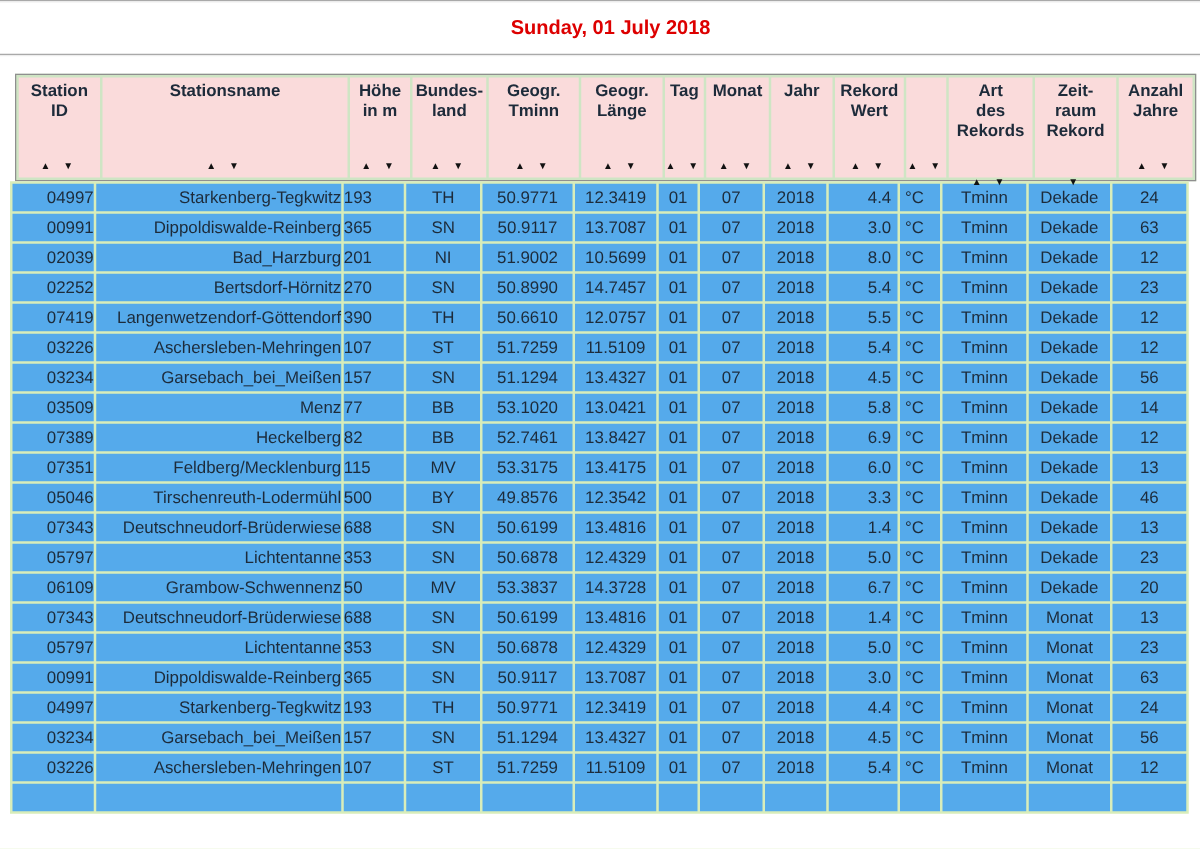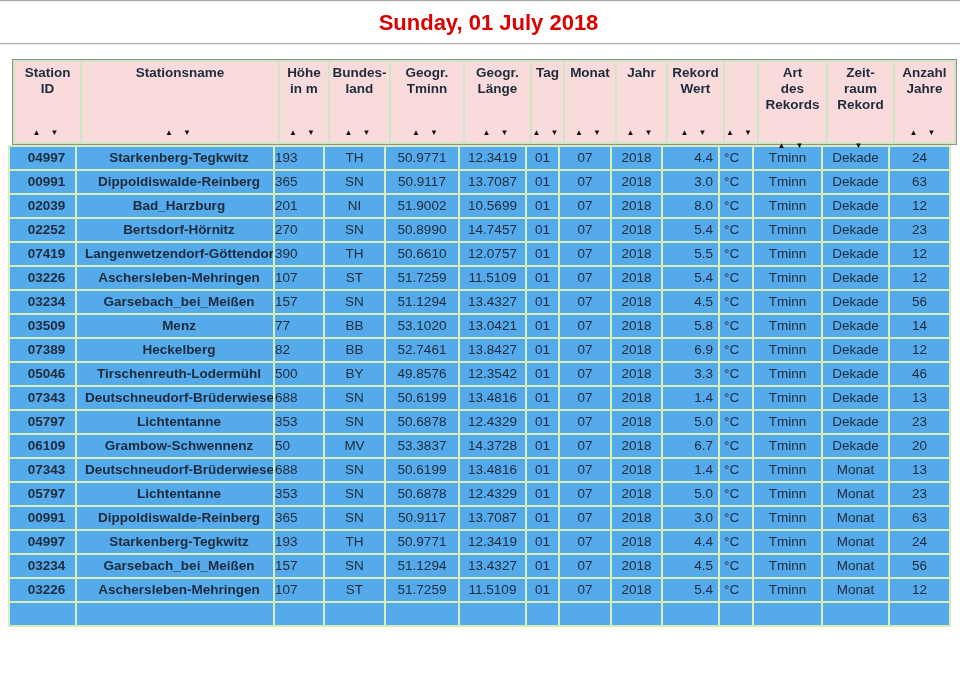--- a/index.html
+++ b/index.html
@@ -7,21 +7,21 @@
     width:960px;height:679px;overflow:hidden;background:#ffffff;
     font-family:"Liberation Sans","DejaVu Sans",sans-serif;
     color:#1d2b3a;
   }
   hr.rule{
     border:0;border-top:1px solid #a9a9a9;border-bottom:1px solid #ededed;
     height:0;margin:0;
   }
   .rule-top{margin-top:2px;}
   .title{
-    color:#dd0000;font-weight:bold;font-size:22px;line-height:22px;
+    color:#dd0000;font-weight:bold;font-size:16px;line-height:22px;
     text-align:center;padding:10px 0 9px 17px;
   }
   .content{margin:14px 0 0 8px;width:941px;}
   table{border-collapse:separate;border-spacing:2px;table-layout:fixed;}
   table.head-table{
     width:932px;margin-left:4px;background:#cfe5c4;border:1px solid #8f8f8f;
   }
   table.data-table{width:941px;background:#d8edba;margin-top:0;}
   th{
     background:#fadbdb;font-size:13.5px;font-weight:bold;color:#1d2b3a;
@@ -34,21 +34,21 @@
   .th-label{line-height:16px;text-align:center;white-space:nowrap;}
   .th-arrows{
     font-size:8px;color:#111;letter-spacing:4px;line-height:9px;
     white-space:nowrap;cursor:pointer;
   }
   td{
     background:#55aaeb;height:22px;font-size:13.5px;line-height:22px;
     color:#1d2b3a;white-space:nowrap;overflow:hidden;text-align:center;
     padding:0;
   }
-  td.al{text-align:center;padding-left:8px;font-weight:bold;}
+  td.al{text-align:right;padding-left:8px;}
   td.ar-h{text-align:left;padding-right:22px;}
   td.ar-v{text-align:right;padding-right:5px;margin-top:40px;}
   td.unit{text-align:left;padding-left:4px;}
 </style>
 </head>
 <body>
 
 <hr class="rule rule-top">
 <div class="title">Sunday, 01 July 2018</div>
 <hr class="rule">
@@ -353,20 +353,36 @@
           <td>01</td>
           <td>07</td>
           <td>2018</td>
           <td class="ar-v">6.9</td>
           <td class="unit">°C</td>
           <td>Tminn</td>
           <td>Dekade</td>
           <td>12</td>
         </tr>
         <tr>
+          <td class="al">07351</td>
+          <td class="al">Feldberg/Mecklenburg</td>
+          <td class="ar-h">115</td>
+          <td>MV</td>
+          <td>53.3175</td>
+          <td>13.4175</td>
+          <td>01</td>
+          <td>07</td>
+          <td>2018</td>
+          <td class="ar-v">6.0</td>
+          <td class="unit">°C</td>
+          <td>Tminn</td>
+          <td>Dekade</td>
+          <td>13</td>
+        </tr>
+        <tr>
           <td class="al">05046</td>
           <td class="al">Tirschenreuth-Lodermühl</td>
           <td class="ar-h">500</td>
           <td>BY</td>
           <td>49.8576</td>
           <td>12.3542</td>
           <td>01</td>
           <td>07</td>
           <td>2018</td>
           <td class="ar-v">3.3</td>

